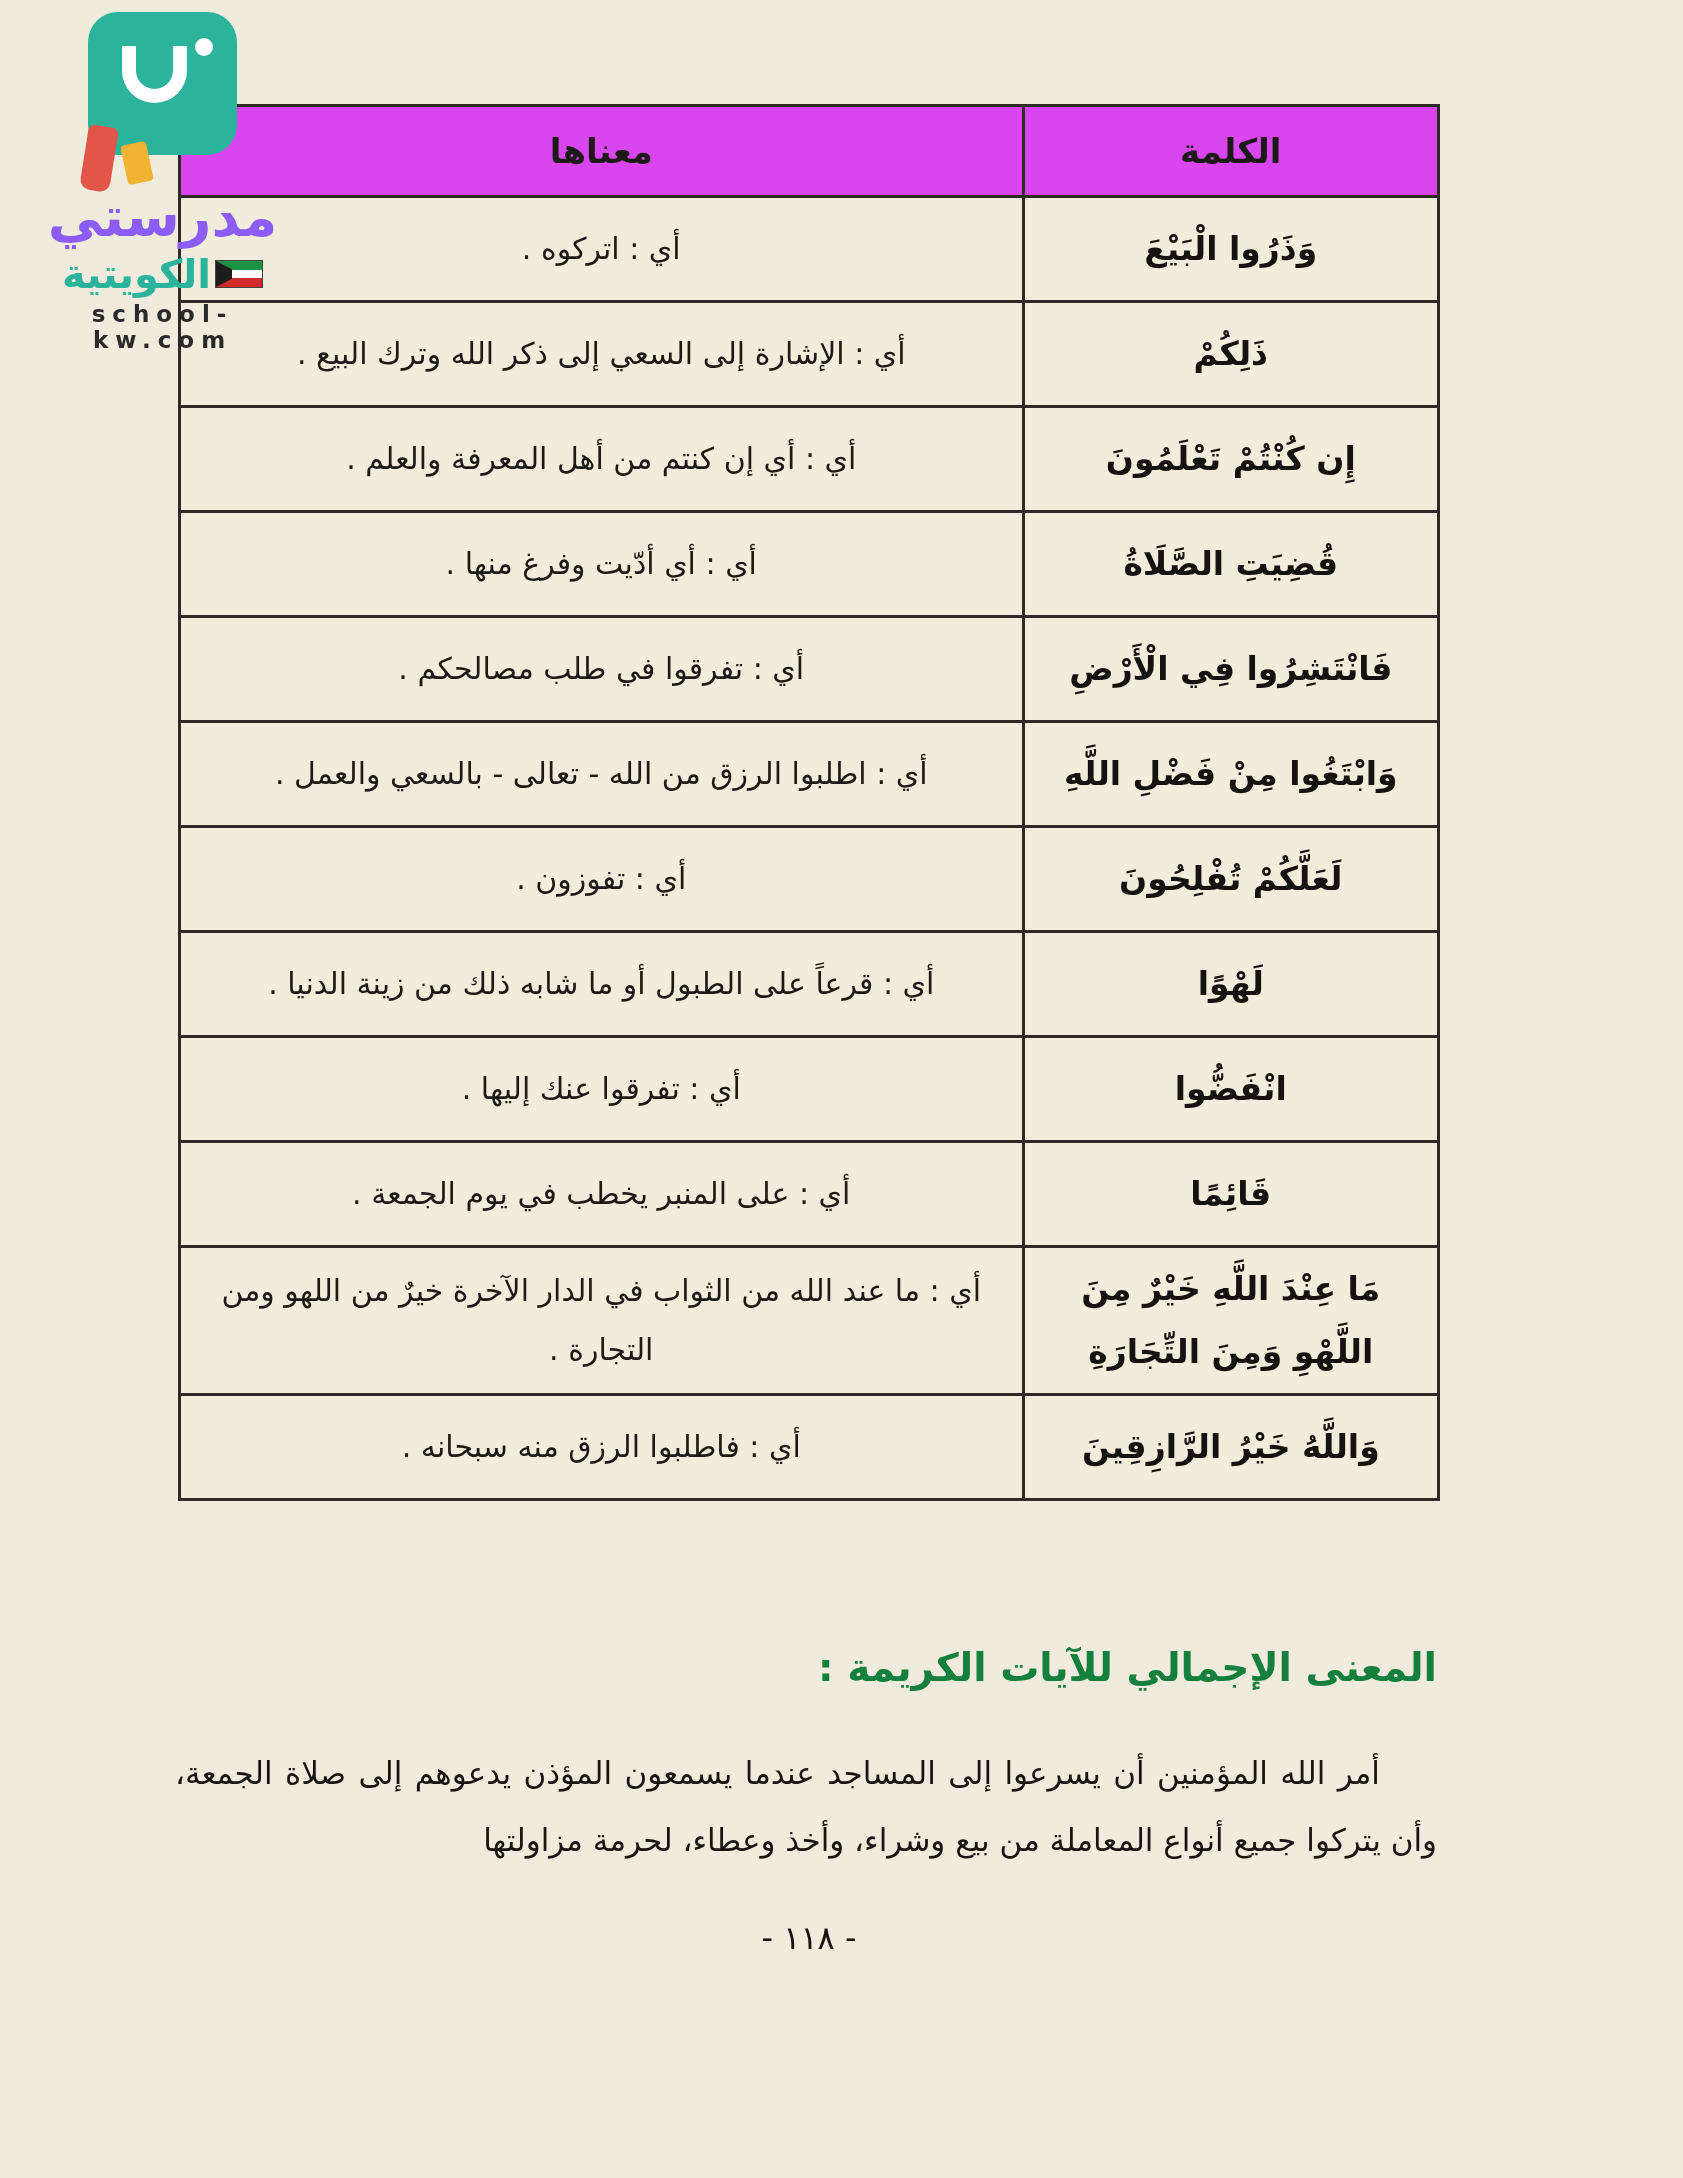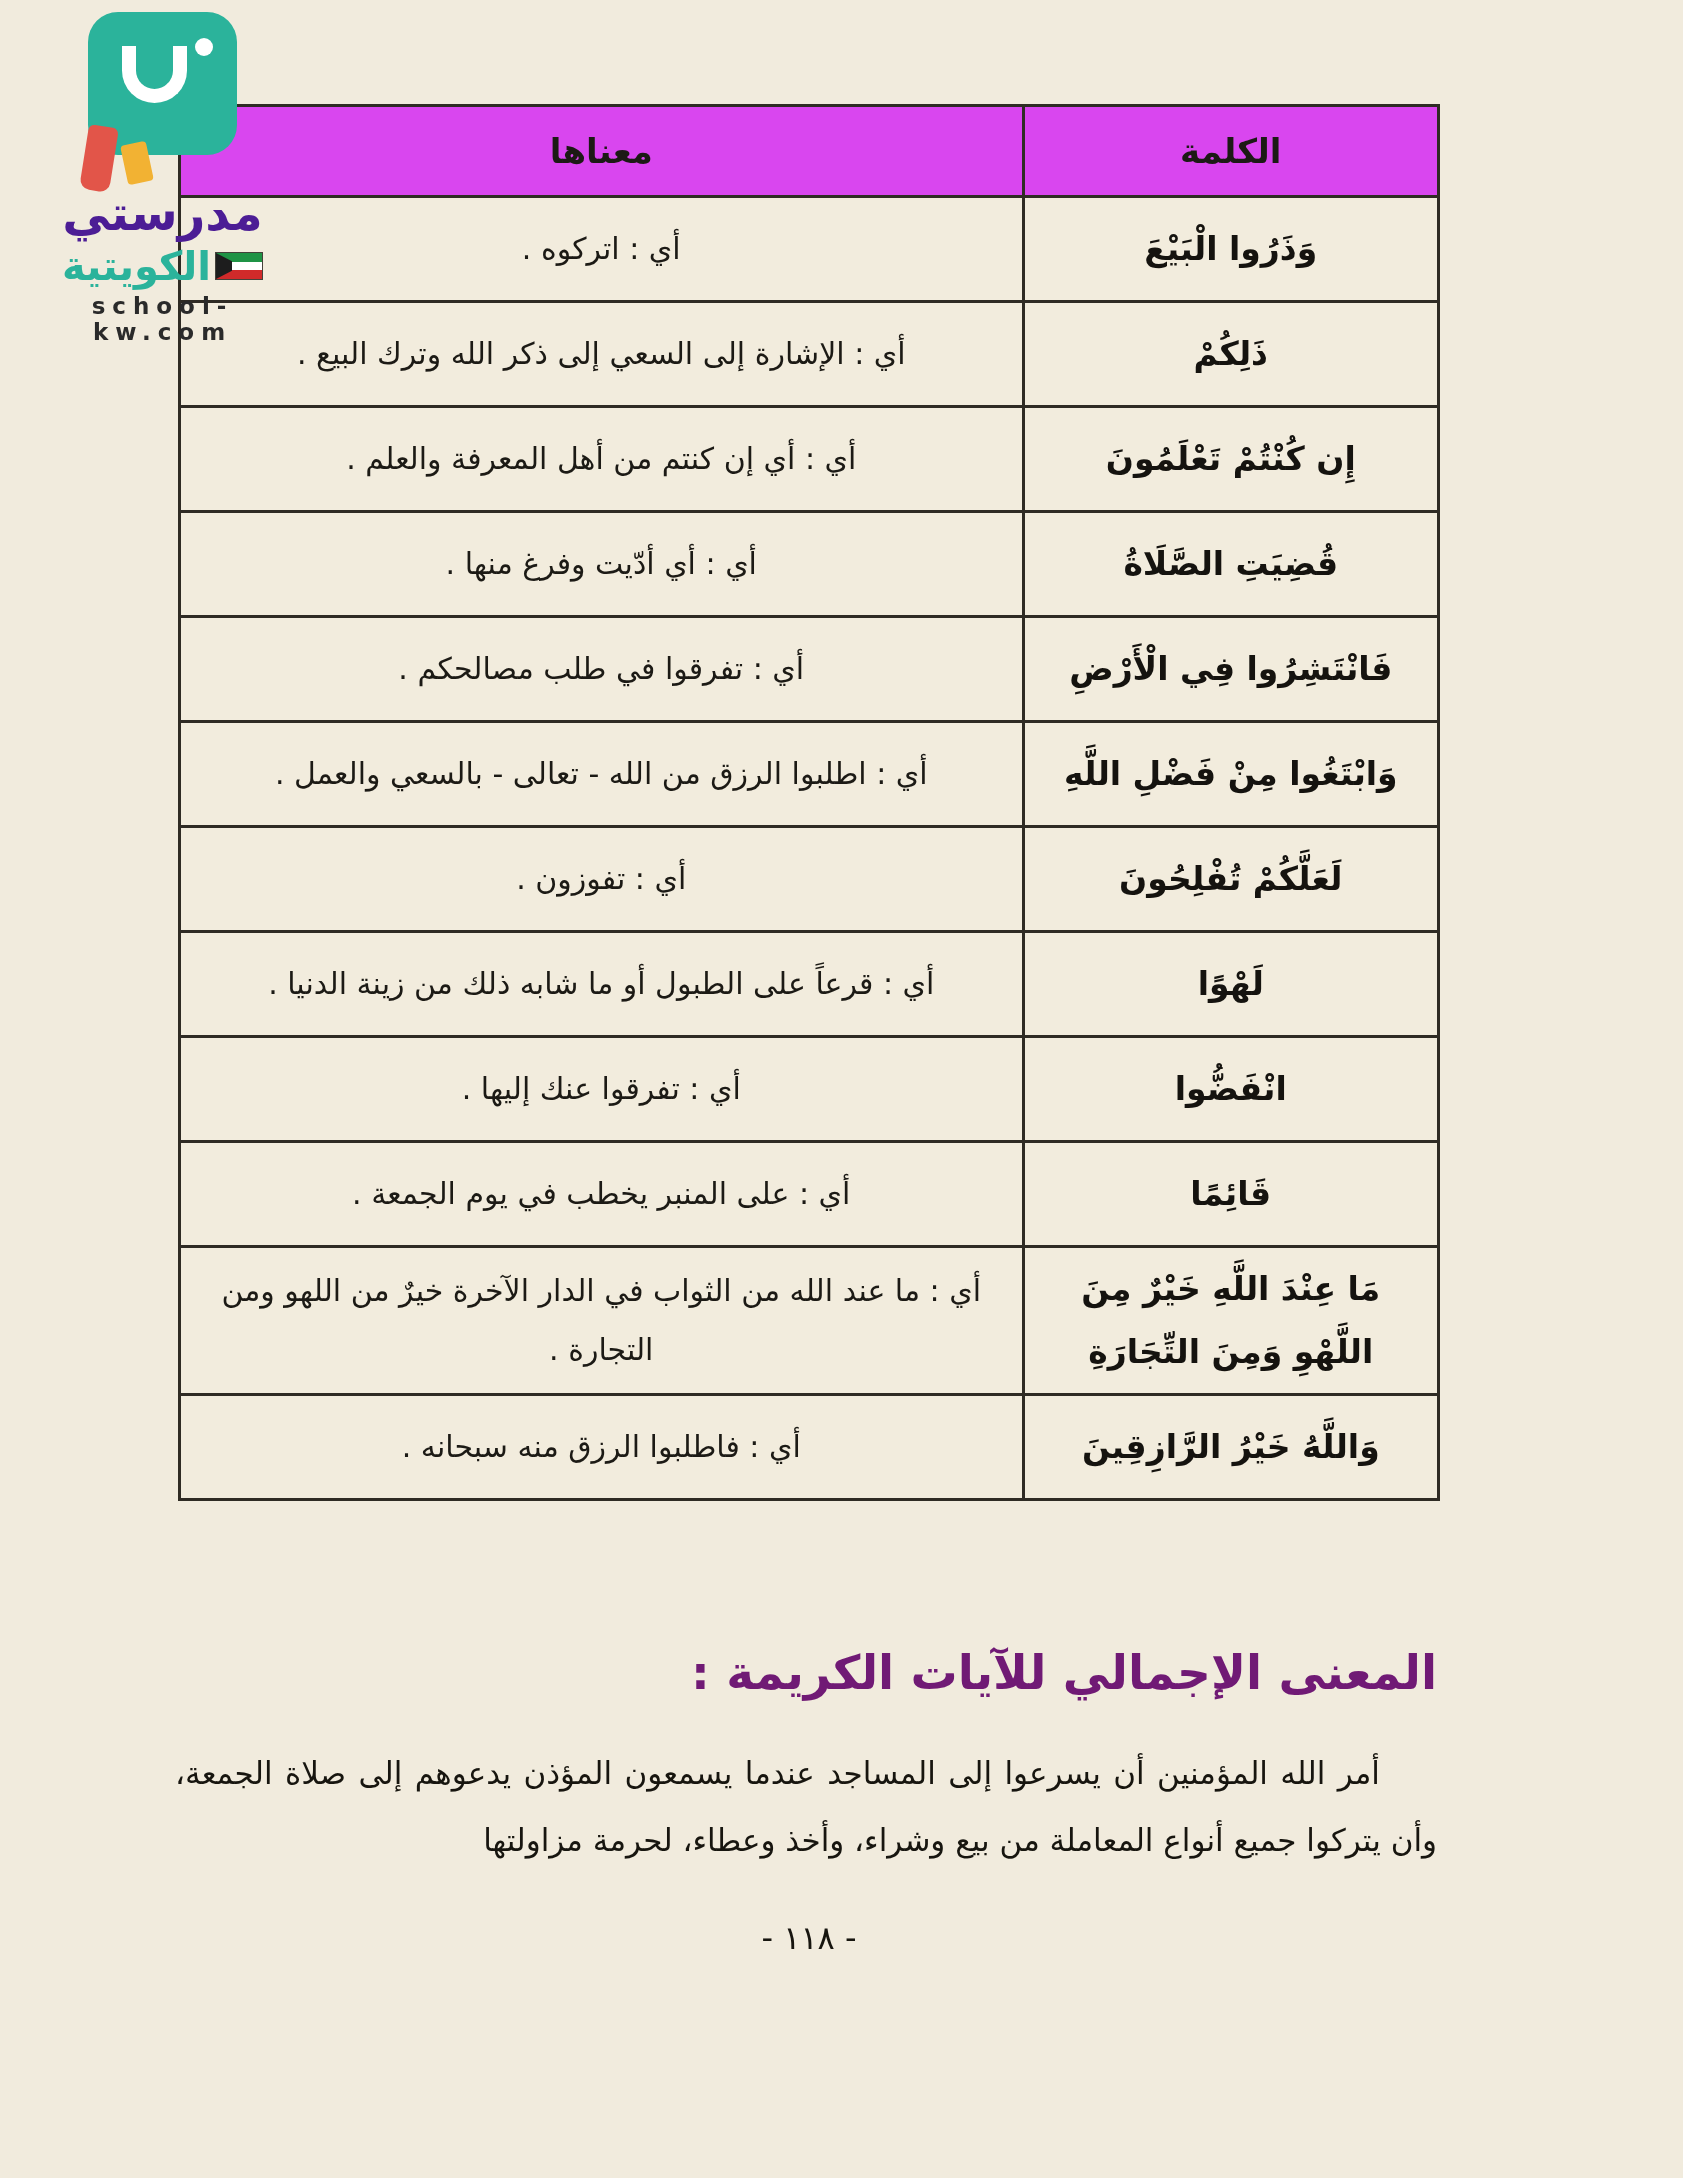--- a/index.html
+++ b/index.html
@@ -14,21 +14,21 @@
     margin: 0 auto;
   }
 
   
   .logo { position: absolute; top: 12px; left: 24px; width: 277px; z-index: 5; text-align: center; }
   .logo-icon { position: relative; width: 149px; height: 143px; background: #2bb39b; border-radius: 30px; margin: 0 auto; }
   .logo-smile { position: absolute; left: 34px; top: 34px; width: 65px; height: 57px; border: 14px solid #ffffff; border-top: none; border-radius: 0 0 69px 69px; }
   .logo-dot { position: absolute; right: 24px; top: 26px; width: 18px; height: 18px; border-radius: 50%; background: #ffffff; }
   .logo-tag { position: absolute; left: -4px; bottom: -36px; width: 30px; height: 65px; background: #e25549; border-radius: 6px 6px 10px 10px; transform: rotate(9deg); }
   .logo-pencil { position: absolute; left: 36px; bottom: -28px; width: 26px; height: 40px; background: #f2b233; border-radius: 4px; transform: rotate(-12deg); }
-  .logo-title { margin-top: 30px; font-size: 48px; font-weight: bold; color: #4c1d95; direction: rtl; }
+  .logo-title { margin-top: 30px; font-size: 55px; font-weight: bold; color: #8b5cf6; direction: rtl; }
   .logo-sub-row { display: flex; align-items: center; justify-content: center; gap: 4px; direction: rtl; margin-top: 2px; }
   .logo-subtitle { font-size: 40px; font-weight: bold; color: #2bb39b; }
   .flag { position: relative; display: inline-block; width: 48px; height: 28px; border: 1px solid #44413a; overflow: hidden; background: #fff; }
   .stripe { display: block; height: 33.34%; }
   .stripe.g { background: #1f9345; }
   .stripe.w { background: #ffffff; }
   .stripe.r { background: #d02a2a; }
   .flag-black { position: absolute; left: 0; top: 0; width: 16px; height: 100%; background: #1d1d1d; clip-path: polygon(0 0, 100% 32%, 100% 68%, 0 100%); }
   .logo-url { font-size: 23px; font-weight: bold; letter-spacing: 7px; color: #2a2a2a; margin-top: 4px; font-family: "DejaVu Sans", sans-serif; }
 
@@ -70,23 +70,23 @@
     padding: 14px 34px;
     line-height: 1.95;
   }
 
   
   .section-heading {
     position: absolute;
     top: 1645px;
     right: 246px;
     direction: rtl;
-    font-size: 47px;
+    font-size: 39px;
     font-weight: bold;
-    color: #701a75;
+    color: #15803d;
   }
   .body-paragraph {
     position: absolute;
     top: 1740px;
     right: 246px;
     width: 1262px;
     direction: rtl;
     text-align: justify;
     font-size: 31px;
     line-height: 2.15;

